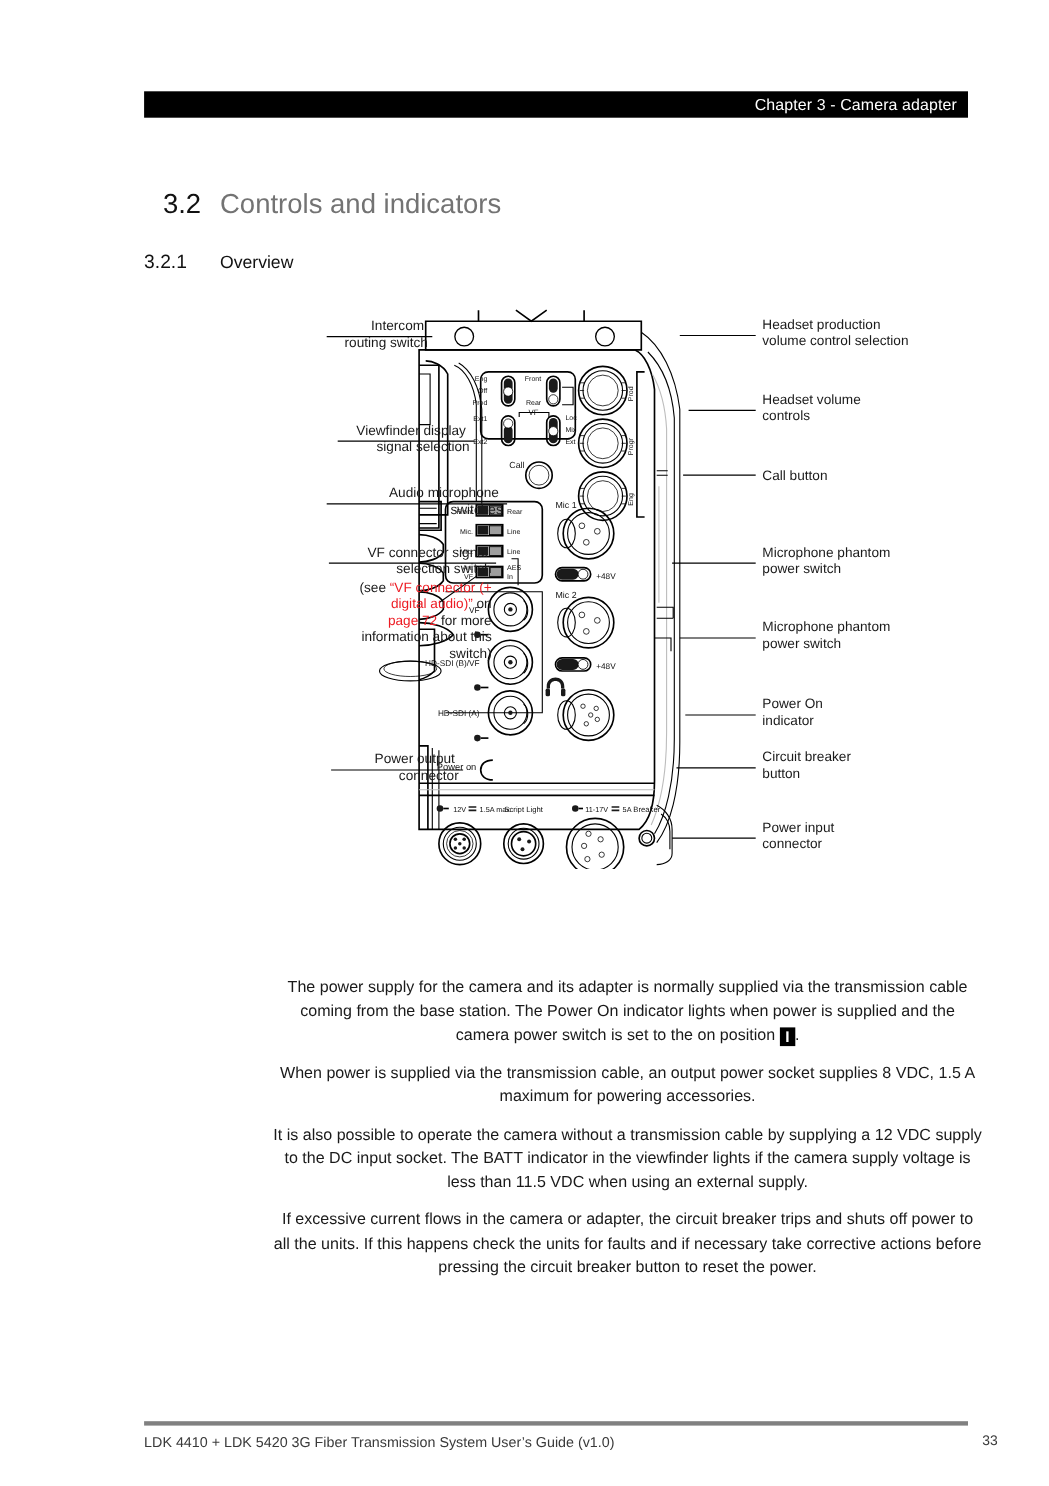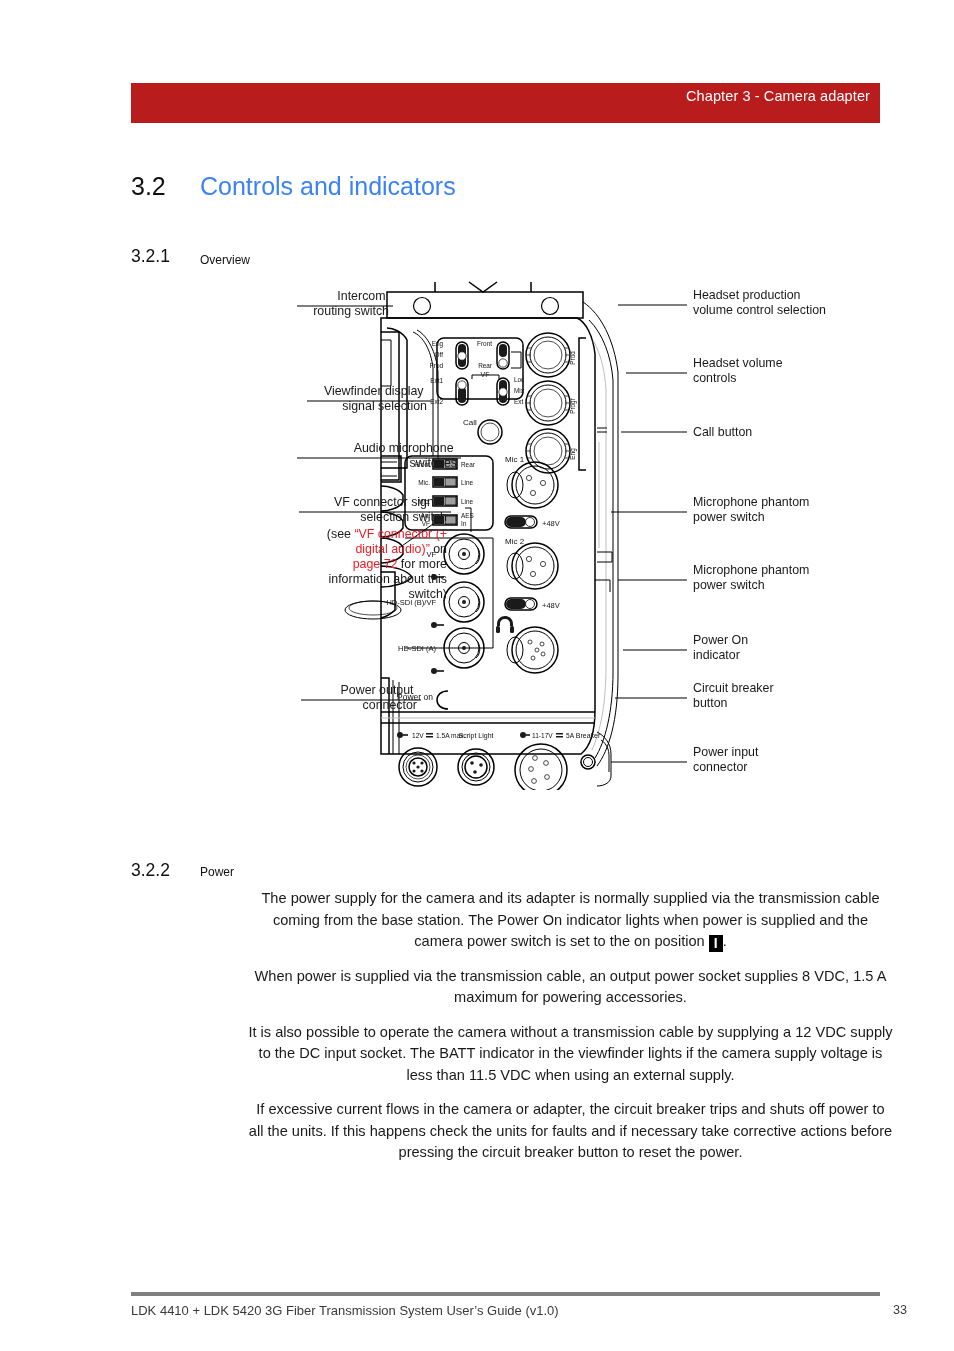--- a/index.html
+++ b/index.html
@@ -19,22 +19,22 @@
     overflow: hidden;
     background: #ffffff;
   }
 
   
   #header-bar {
     position: absolute;
     left: 131px;
     top: 83px;
     width: 749px;
-    height: 40px;
-    background: #b91c1c;
+    height: 24px;
+    background: #000000;
   }
   #header-title {
     position: absolute;
     right: 10px;
     top: 5px;
     font-size: 14.5px;
     color: #ffffff;
     letter-spacing: 0.1px;
     white-space: nowrap;
   }
@@ -46,43 +46,44 @@
     top: 172px;
     width: 760px;
     display: flex;
     align-items: baseline;
   }
   .h2-num {
     font-size: 25px;
     width: 69px;
     font-weight: 400;
     color: #111;
+    text-align: center;
   }
   .h2-text {
     font-size: 25px;
     font-weight: 400;
-    color: #3b82f6;
+    color: #737373;
   }
 
   .h3-row {
     position: absolute;
     left: 131px;
     width: 760px;
     display: flex;
     align-items: baseline;
   }
-  #h3-overview { top: 246px; align-items: flex-end; }
+  #h3-overview { top: 228px; }
   #h3-power { top: 860px; }
   .h3-num {
     font-size: 17.5px;
     width: 69px;
     color: #111;
   }
   .h3-text {
-    font-size: 12px;
+    font-size: 16px;
     color: #111;
   }
 
   
   #figure {
     position: absolute;
     left: 131px;
     top: 280px;
     width: 760px;
     height: 510px;
@@ -534,24 +535,20 @@
         </text>
         <text>
           <tspan x="562" y="476">Power input</tspan>
           <tspan x="562" y="491">connector</tspan>
         </text>
       </g>
 
     </svg>
   </div>
 
-  <div class="h3-row" id="h3-power">
-    <span class="h3-num">3.2.2</span>
-    <span class="h3-text">Power</span>
-  </div>
 
   <div id="body-text">
     <p><span>The power supply for the camera and its adapter is normally supplied via the transmission cable coming from the base station. The Power On indicator lights when power is supplied and the camera power switch is set to the on position </span><span class="on-pos">I</span><span>.</span></p>
     <p>When power is supplied via the transmission cable, an output power socket supplies 8 VDC, 1.5 A maximum for powering accessories.</p>
     <p>It is also possible to operate the camera without a transmission cable by supplying a 12 VDC supply to the DC input socket. The BATT indicator in the viewfinder lights if the camera supply voltage is less than 11.5 VDC when using an external supply.</p>
     <p>If excessive current flows in the camera or adapter, the circuit breaker trips and shuts off power to all the units. If this happens check the units for faults and if necessary take corrective actions before pressing the circuit breaker button to reset the power.</p>
   </div>
 
   <div id="footer-rule"></div>
   <div id="footer-left">LDK 4410 + LDK 5420 3G Fiber Transmission System User’s Guide (v1.0)</div>

